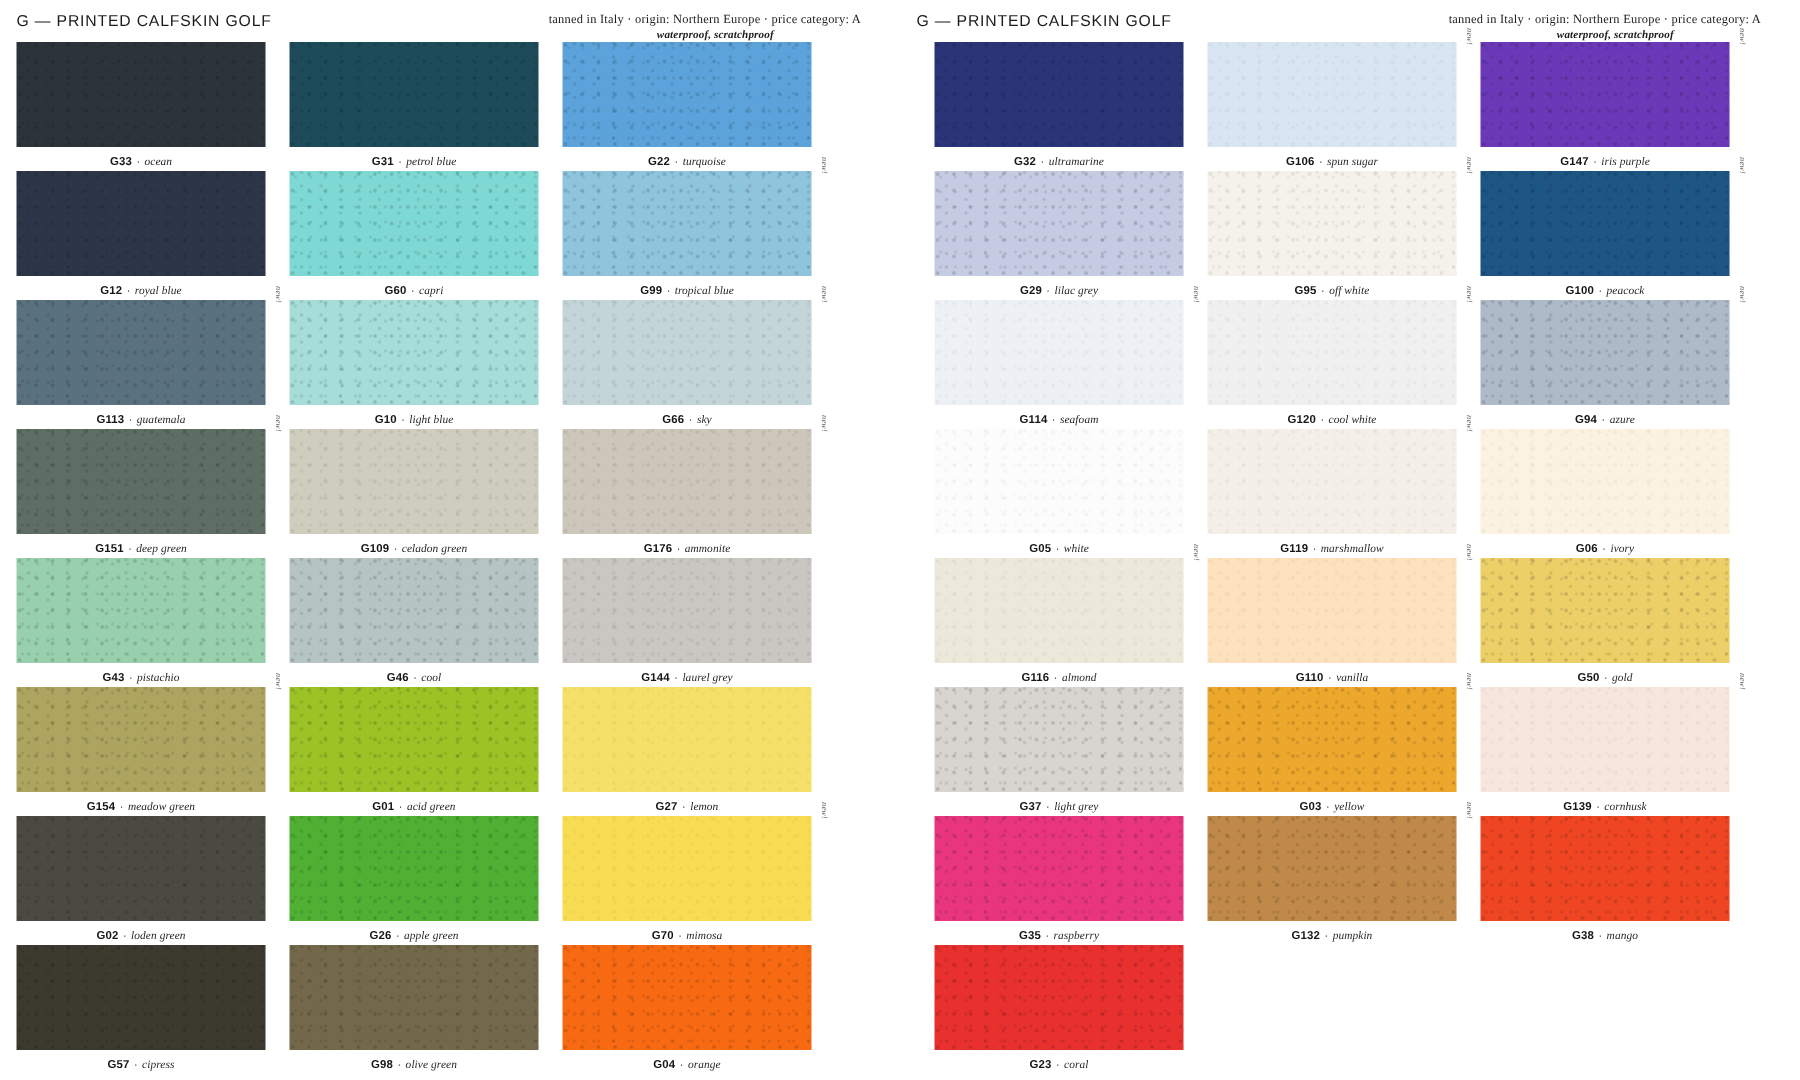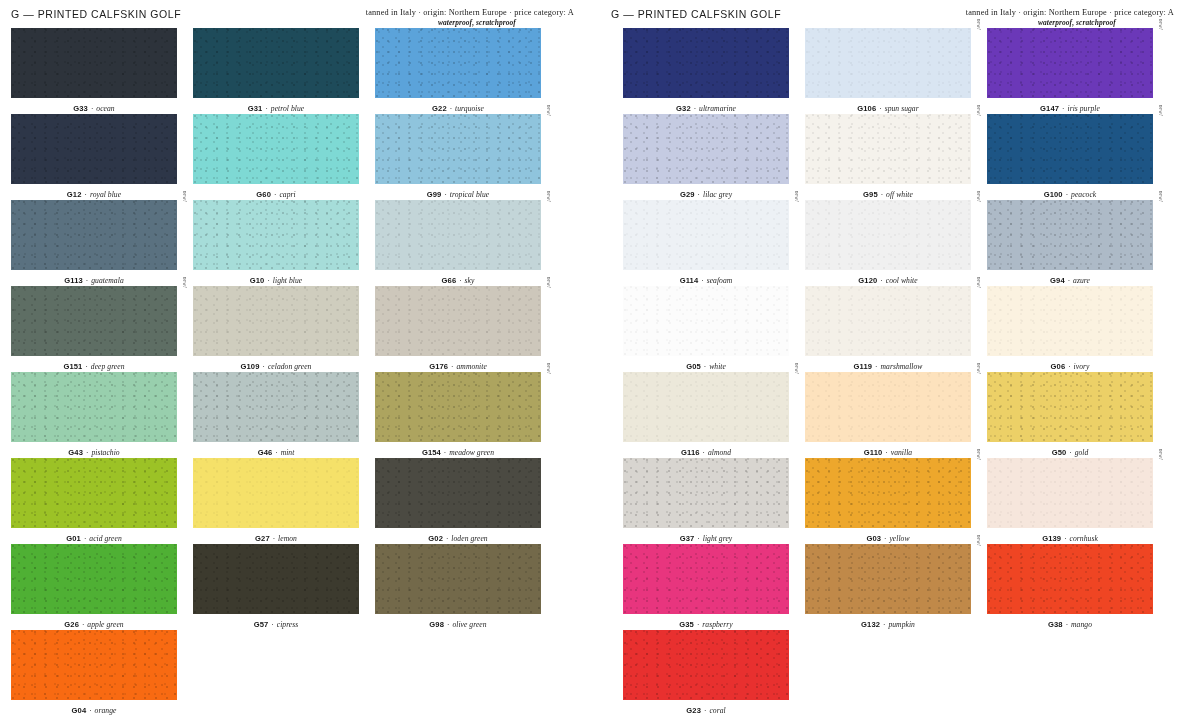--- a/index.html
+++ b/index.html
@@ -133,21 +133,27 @@
         <div class="cell">
           <div class="swatch" style="background: rgb(152, 207, 173);">
             <div class="grain"></div>
           </div>
           <div class="caption"><span class="code">G43</span><span class="dot"> · </span><span class="cname">pistachio</span></div>
         </div>
         <div class="cell">
           <div class="swatch" style="background: rgb(182, 197, 195);">
             <div class="grain"></div>
           </div>
-          <div class="caption"><span class="code">G46</span><span class="dot"> · </span><span class="cname">mint</span></div>
+          <div class="caption"><span class="code">G46</span><span class="dot"> · </span><span class="cname">cool</span></div>
+        </div>
+        <div class="cell">
+          <div class="swatch" style="background: rgb(202, 198, 193);">
+            <div class="grain soft"></div>
+          </div>
+          <div class="caption"><span class="code">G144</span><span class="dot"> · </span><span class="cname">laurel grey</span></div>
         </div>
         <div class="cell">
           <div class="swatch" style="background: rgb(173, 164, 95);">
             <div class="grain"></div>
             <div class="newtag">new!</div>
           </div>
           <div class="caption"><span class="code">G154</span><span class="dot"> · </span><span class="cname">meadow green</span></div>
         </div>
         <div class="cell">
           <div class="swatch" style="background: rgb(156, 194, 38);">
@@ -165,20 +171,27 @@
           <div class="swatch" style="background: rgb(75, 74, 66);">
             <div class="grain"></div>
           </div>
           <div class="caption"><span class="code">G02</span><span class="dot"> · </span><span class="cname">loden green</span></div>
         </div>
         <div class="cell">
           <div class="swatch" style="background: rgb(79, 176, 52);">
             <div class="grain"></div>
           </div>
           <div class="caption"><span class="code">G26</span><span class="dot"> · </span><span class="cname">apple green</span></div>
+        </div>
+        <div class="cell">
+          <div class="swatch" style="background: rgb(248, 220, 82);">
+            <div class="grain vsoft"></div>
+            <div class="newtag">new!</div>
+          </div>
+          <div class="caption"><span class="code">G70</span><span class="dot"> · </span><span class="cname">mimosa</span></div>
         </div>
         <div class="cell">
           <div class="swatch" style="background: rgb(60, 58, 46);">
             <div class="grain"></div>
           </div>
           <div class="caption"><span class="code">G57</span><span class="dot"> · </span><span class="cname">cipress</span></div>
         </div>
         <div class="cell">
           <div class="swatch" style="background: rgb(115, 105, 74);">
             <div class="grain"></div>

